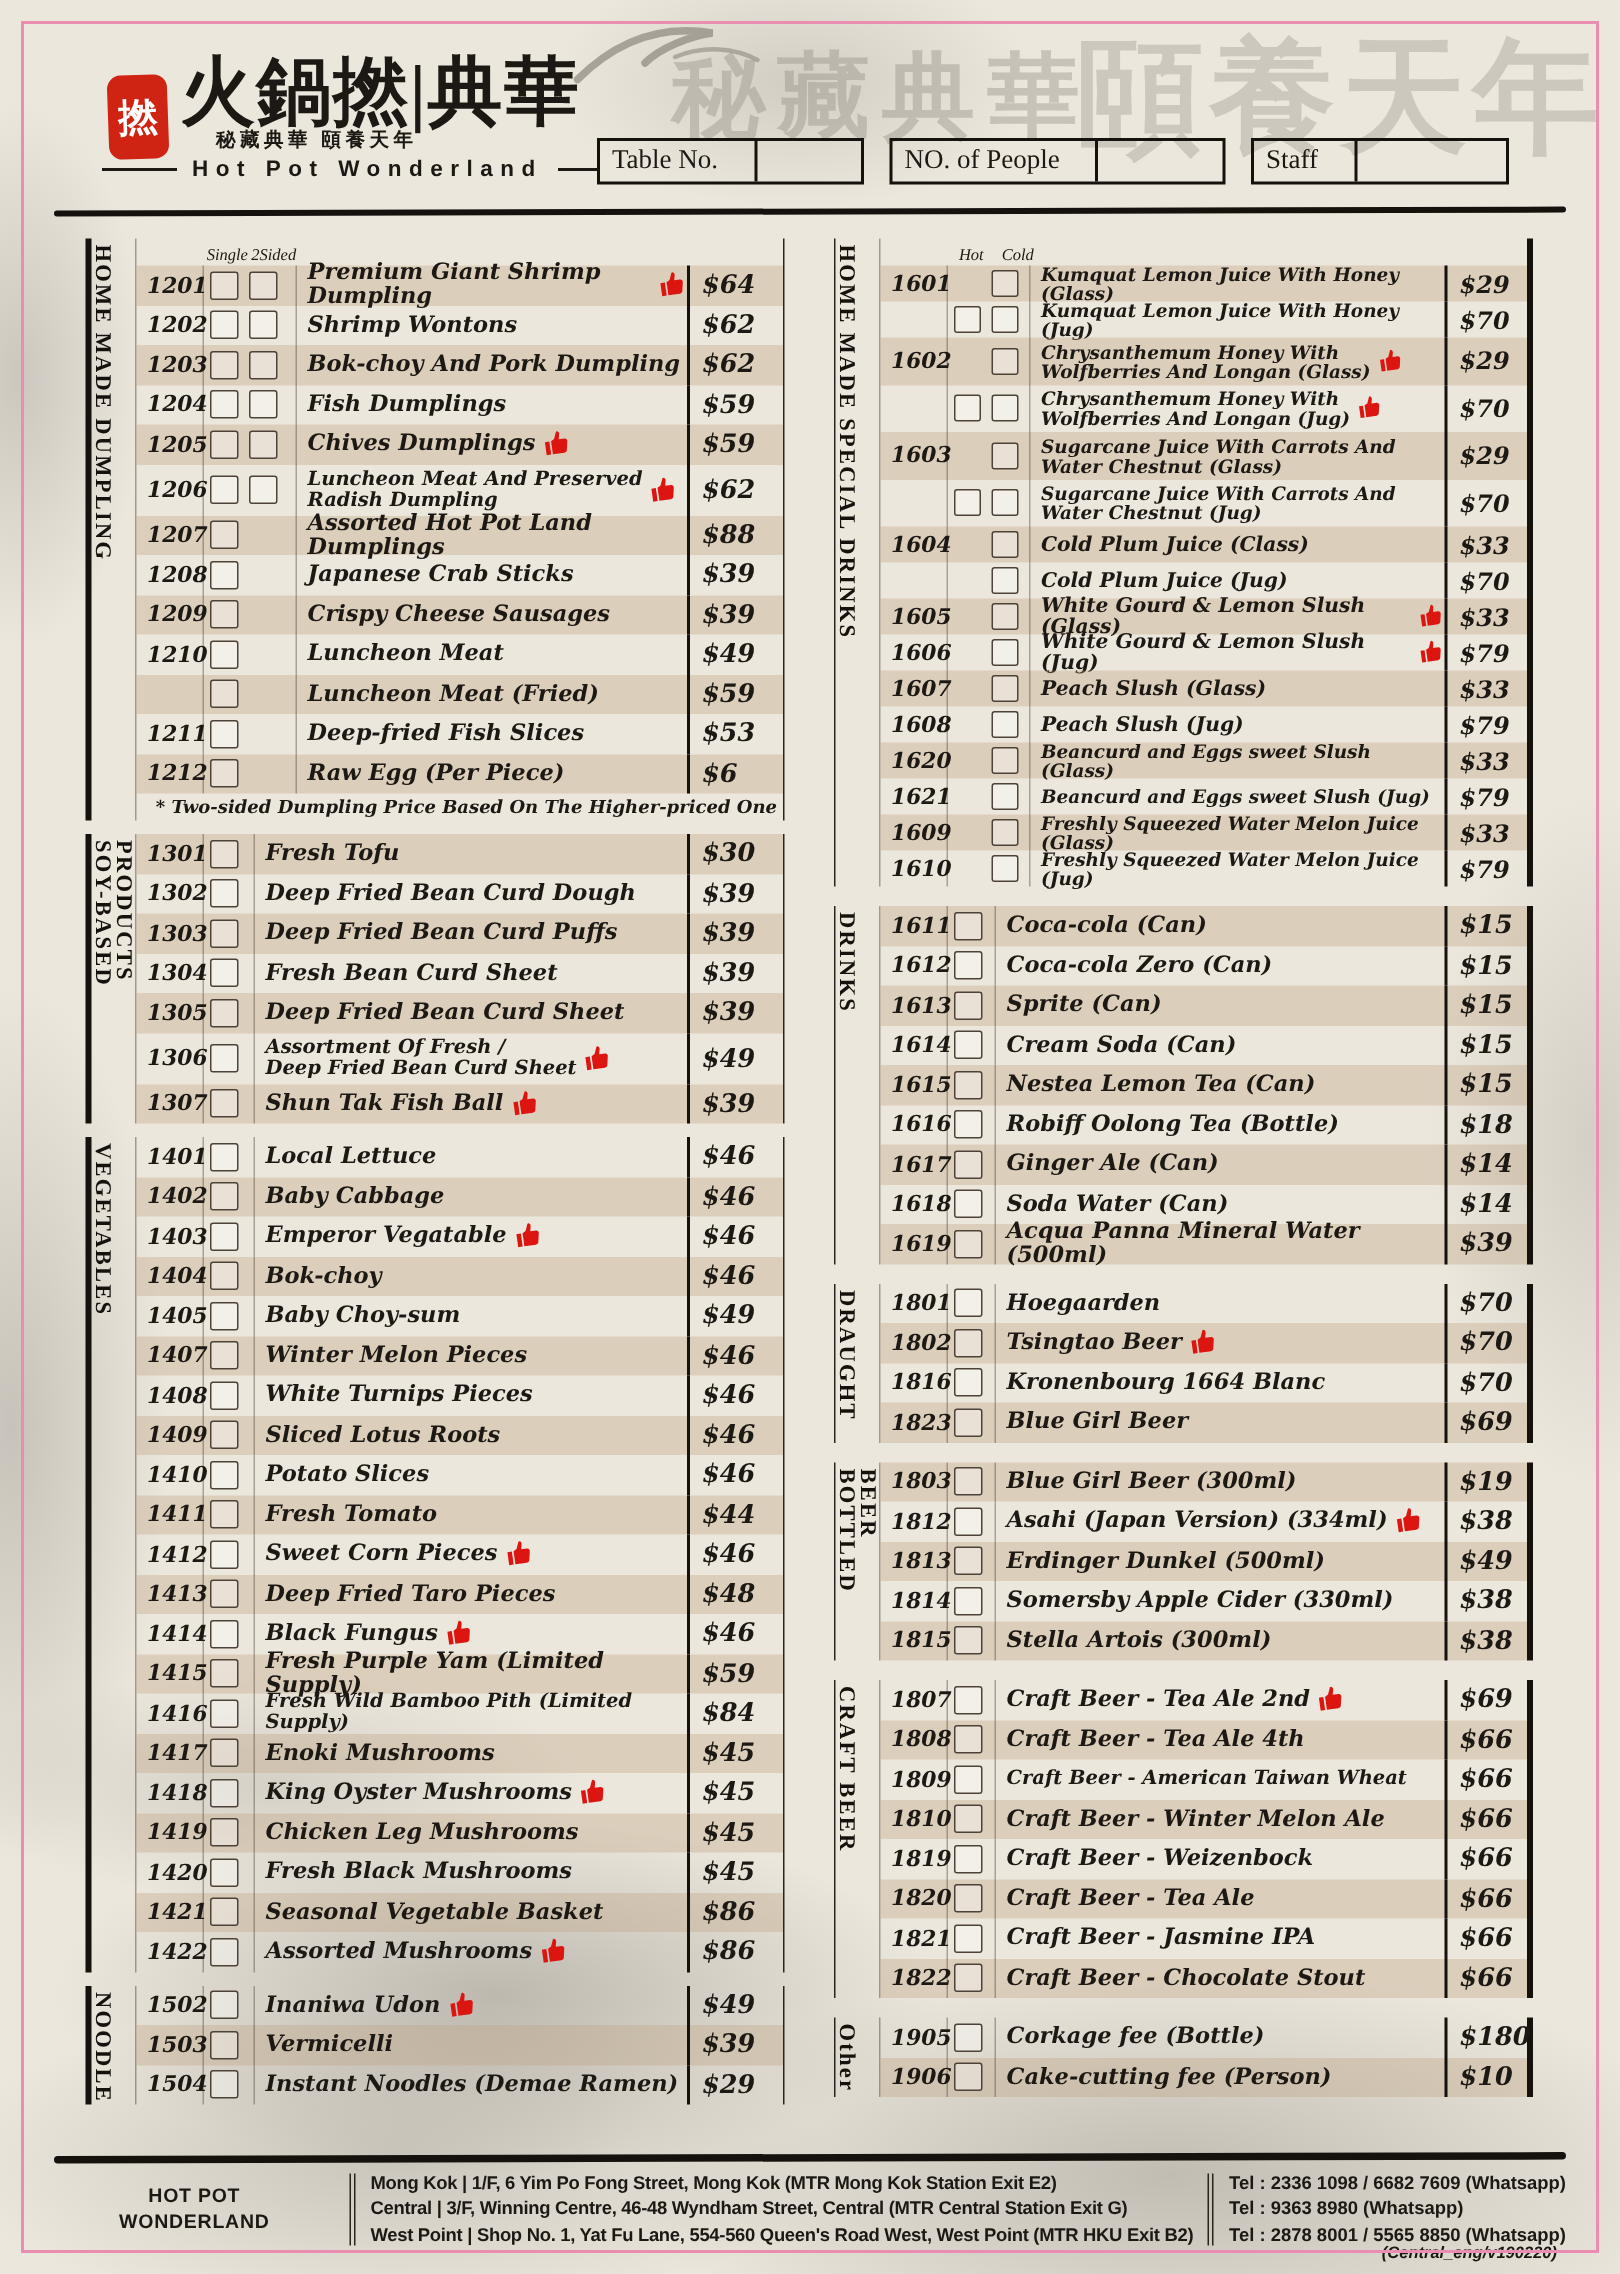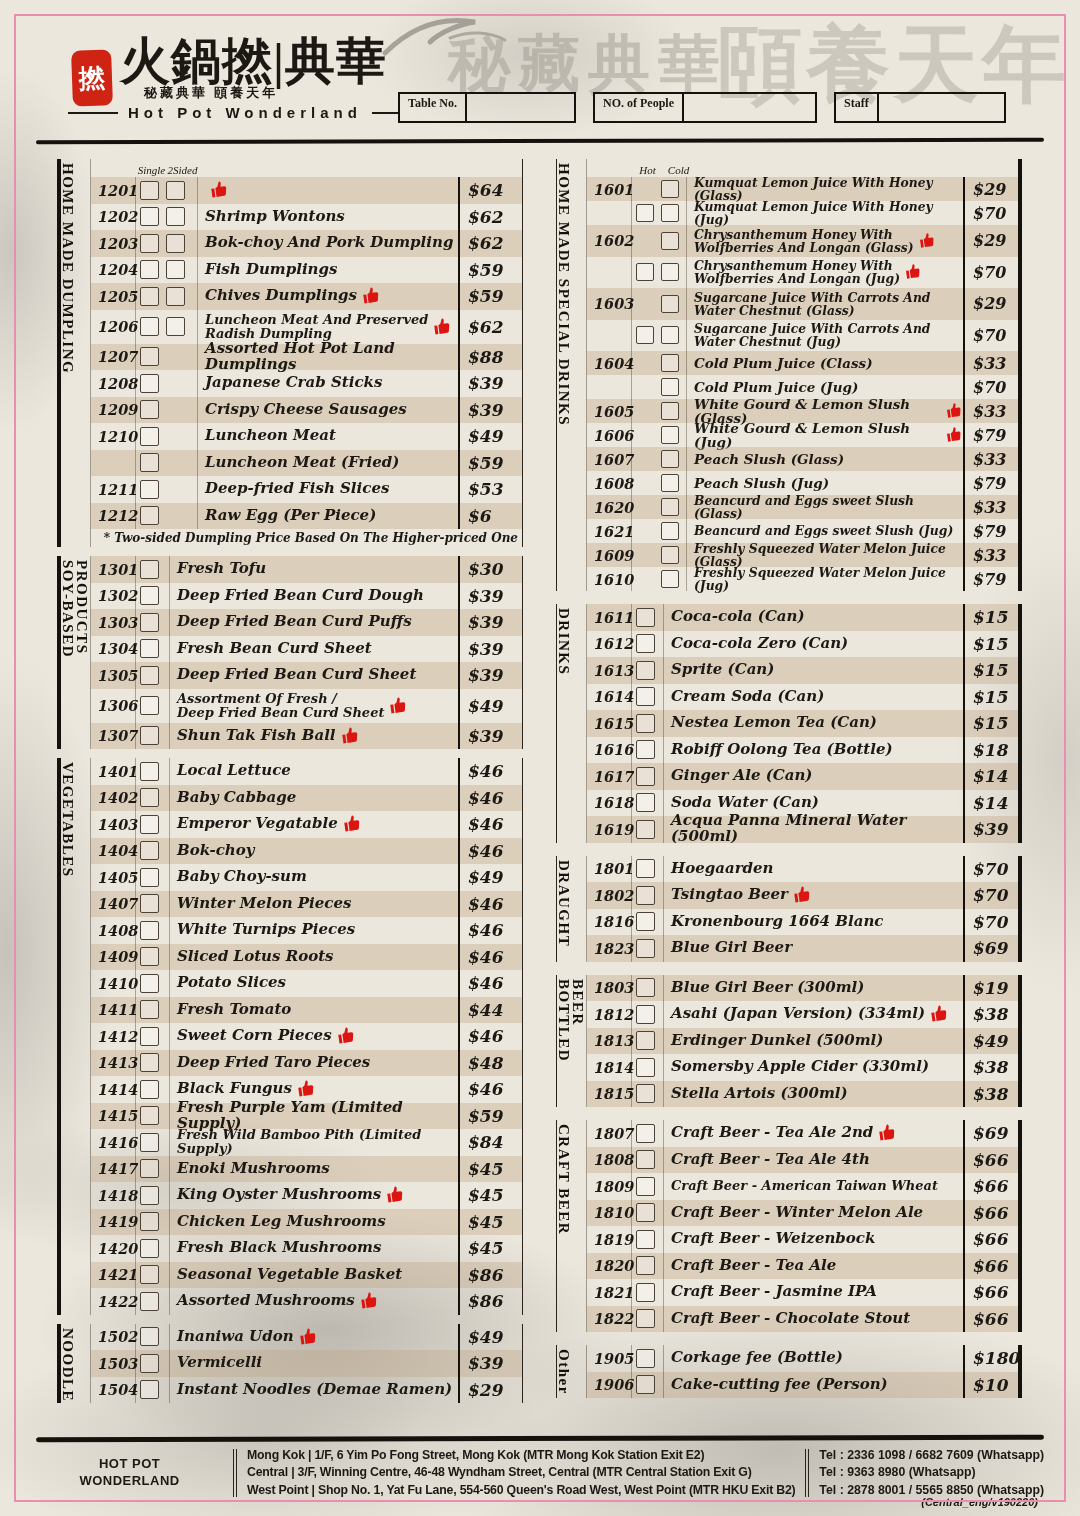--- a/index.html
+++ b/index.html
@@ -27,21 +27,21 @@
         color:#fff;font-size:26px;font-weight:700;display:flex;align-items:center;justify-content:center;transform:rotate(-2deg);}
   #logo-title{margin-left:52px;font-size:50px;font-weight:700;letter-spacing:1px;line-height:1.0;white-space:nowrap;}
   #logo-sub{margin-left:76px;margin-top:-2px;font-size:13px;font-weight:700;letter-spacing:3px;white-space:nowrap;}
   #logo-en{display:flex;align-items:center;margin-top:2px;font-family:"Liberation Sans",sans-serif;
            font-size:15px;font-weight:700;letter-spacing:5px;white-space:nowrap;}
   #logo-en .dash{height:2px;background:#1c1813;}
   #logo-en .d1{width:88px;margin-right:10px;}
   #logo-en .d2{width:46px;margin-left:10px;}
   #hdr-fields{position:absolute;left:398px;top:92px;z-index:2;display:flex;gap:17px;}
   .fld{height:31px;border:2px solid #15110d;display:flex;align-items:stretch;background:transparent;box-sizing:border-box;}
-  .fld .lbl{padding:2px 8px 0 8px;font-size:12px;font-weight:700;white-space:nowrap;}
+  .fld .lbl{padding:2px 24px 0 8px;font-size:18px;font-weight:400;white-space:nowrap;}
   .fld .blank{border-left:2px solid #15110d;flex:1;}
   .fld-table{width:178px;} .fld-people{width:224px;} .fld-staff{width:172px;}
   .brushline{position:absolute;left:36px;right:36px;height:4px;background:#15110d;border-radius:3px;z-index:2;transform:rotate(-.15deg);}
   #line-top{top:139px;} #line-bottom{top:1436px;height:5px;}
   
   .col{position:absolute;top:159px;width:466px;z-index:2;}
   #col-left{left:57px;} #col-right{left:556px;}
   .sec{display:flex;box-sizing:border-box;}
   .sec.left{border-left:4px solid #15110d;border-right:1.5px solid #2a241d;}
   .sec.right{border-left:1.5px solid #2a241d;border-right:4.5px solid #15110d;}
@@ -143,20 +143,21 @@
             <span class="bhl">2Sided</span>
           </div>
           <div class="rows">
             <div class="row">
               <span class="num">1201</span>
               <span class="bxc" style="width: 62px;">
                 <span class="box"></span>
                 <span class="box"></span>
               </span>
               <span class="nm">
+                <span class="nmt">Premium Giant Shrimp Dumpling</span>
                 <svg class="thumb" viewBox="0 0 24 24">
                   <path d="M3 10.5h3.6V21H3zM8 21h9.3c1.1 0 2-.8 2.2-1.8l1.4-7.2c.2-1.2-.7-2.3-2-2.3h-4.6l.9-4.1c.2-1-.3-2-1.2-2.4-.5-.2-1 0-1.2.5L10.6 9 8 10.4z" fill="#dc1510"></path>
                 </svg>
               </span>
               <span class="pr">$64</span>
             </div>
             <div class="row">
               <span class="num">1202</span>
               <span class="bxc" style="width: 62px;">
                 <span class="box"></span>

